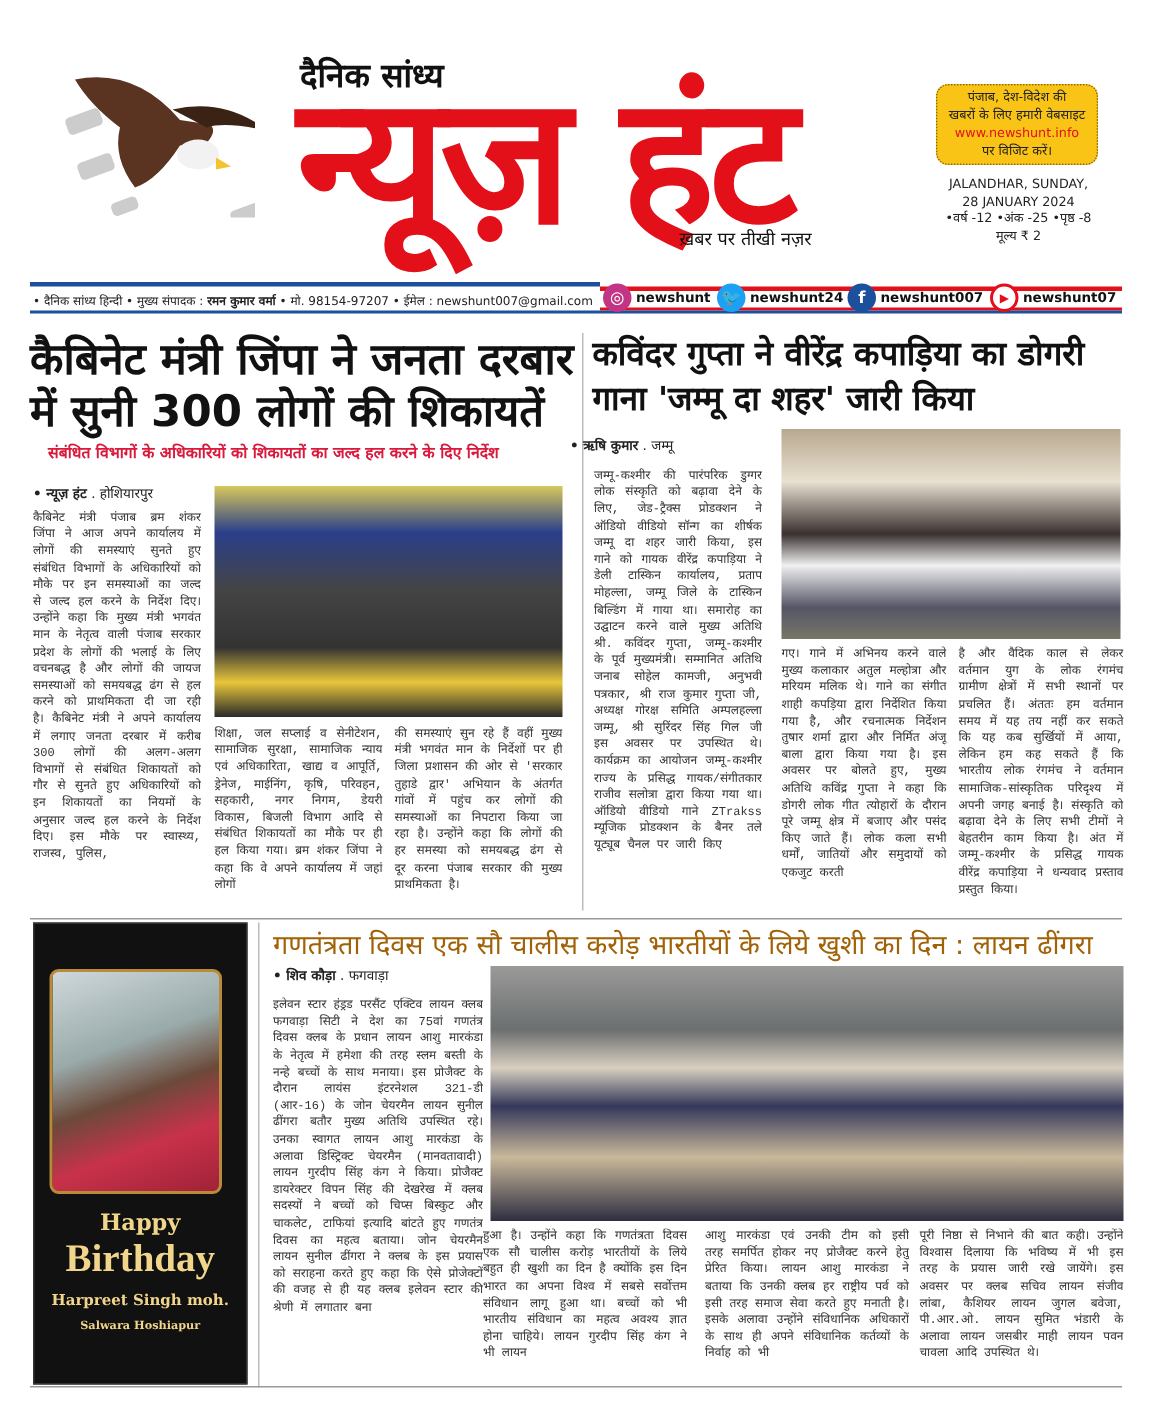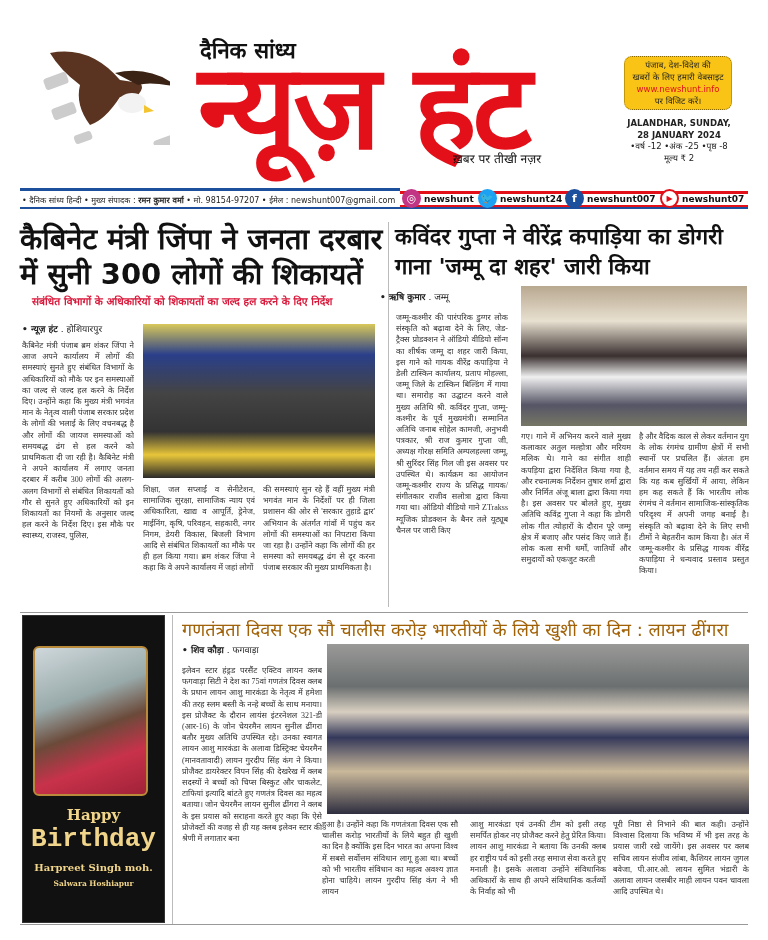--- a/index.html
+++ b/index.html
@@ -6,45 +6,45 @@
 body{width:768px;height:940px;background:#fff;font-family:"DejaVu Sans",sans-serif;color:#222;position:relative;overflow:hidden}
 .abs{position:absolute}
 
 .eagle{left:20px;top:25px;width:150px;height:120px}
 .pre-title{left:200px;top:34px;font-size:22px;font-weight:bold;color:#111}
 .brand{left:198px;top:48px;font-size:118px;font-weight:bold;color:#e3101a;line-height:1;letter-spacing:-4px;font-family:"DejaVu Sans",sans-serif}
 .tagline{left:453px;top:150px;font-size:12px;color:#111;font-weight:normal}
 .promo{left:624px;top:56px;width:108px;height:54px;background:#f9c416;border:1px dotted #8a6a00;border-radius:8px;text-align:center;font-size:8.5px;line-height:12px;padding-top:2px;color:#222}
 .promo .url{color:#e3101a;font-weight:normal}
 .dateline{left:620px;top:118px;width:118px;text-align:center;font-size:8.5px;line-height:11.5px;color:#222}
-.dateline b{font-weight:bold}
+.dateline b{font-weight:normal}
 
 .strip-top{left:20px;top:188px;width:380px;height:3px;background:#1c4f9c}
 .strip-red{left:400px;top:191px;width:348px;height:3px;background:#e3101a}
 .strip-bot{left:20px;top:207px;width:728px;height:2px;background:#1c4f9c}
 .strip-red2{left:400px;top:205px;width:348px;height:2px;background:#e3101a}
 .infotext{left:22px;top:194px;font-size:8px;color:#222;white-space:nowrap}
 .infotext b{font-weight:bold}
 .social{top:189px;display:flex;align-items:center;gap:3px;font-size:9px;font-weight:bold;color:#111}
 .soc-ic{width:19px;height:19px;border-radius:50%;display:flex;align-items:center;justify-content:center;color:#fff;font-size:11px;font-weight:bold}
 
 .h1{left:20px;top:222px;width:365px;font-size:29px;font-weight:bold;line-height:35px;color:#111}
 .sub1{left:32px;top:294px;width:360px;font-size:10.5px;font-weight:bold;color:#d91a3c}
 .byline{font-size:9px;color:#222}
 .byline b{font-weight:bold}
-.col{font-size:8px;line-height:11.2px;color:#333;text-align:justify;font-family:Liberation Serif, serif}
+.col{font-size:8px;line-height:11.2px;color:#333;text-align:justify;font-family:Liberation Mono, monospace}
 .photo{background:#888;overflow:hidden}
 .h2{left:395px;top:222px;width:365px;font-size:22px;font-weight:bold;line-height:30px;color:#111}
 .vrule{background:#bbb;width:1px}
 .hrule{background:#999;height:1px}
 .h3{left:182px;top:617px;width:580px;font-size:18px;font-weight:normal;color:#a16207;white-space:nowrap}
 .bday{left:22px;top:615px;width:143px;height:308px;background:#111;border:1px solid #333}
 .bday-photo{position:absolute;left:10px;top:30px;width:115px;height:150px;border:2px solid #b88a3a;border-radius:6px;background:linear-gradient(160deg,#cfd8dc 0%,#9aa 35%,#6b4a3a 55%,#c8324a 75%,#a02238 100%)}
 .bday .happy{position:absolute;top:190px;width:100%;text-align:center;color:#f1d58a;font-family:"DejaVu Serif",serif;font-weight:bold;font-size:15px}
-.bday .big{position:absolute;top:208px;width:100%;text-align:center;color:#f1d58a;font-family:Liberation Mono, monospace;font-weight:bold;font-size:26px}
+.bday .big{position:absolute;top:208px;width:100%;text-align:center;color:#f1d58a;font-family:Liberation Serif, serif;font-weight:bold;font-size:26px}
 .bday .name{position:absolute;top:246px;width:100%;text-align:center;color:#f1d58a;font-family:"DejaVu Serif",serif;font-weight:bold;font-size:10px}
 .bday .place{position:absolute;top:263px;width:100%;text-align:center;color:#f1d58a;font-family:"DejaVu Serif",serif;font-weight:bold;font-size:7.5px}
 </style>
 </head>
 <body>
 
 <div class="abs eagle">
   <svg width="150" height="120" viewBox="0 0 150 120">
     <path d="M30 28 Q70 20 100 55 L120 58 Q125 62 118 70 L100 72 Q85 95 70 100 Q55 80 60 60 Q40 45 30 28Z" fill="#5a3420"></path>
     <path d="M95 48 Q130 40 158 62 Q130 56 118 60Z" fill="#3a2314"></path>

